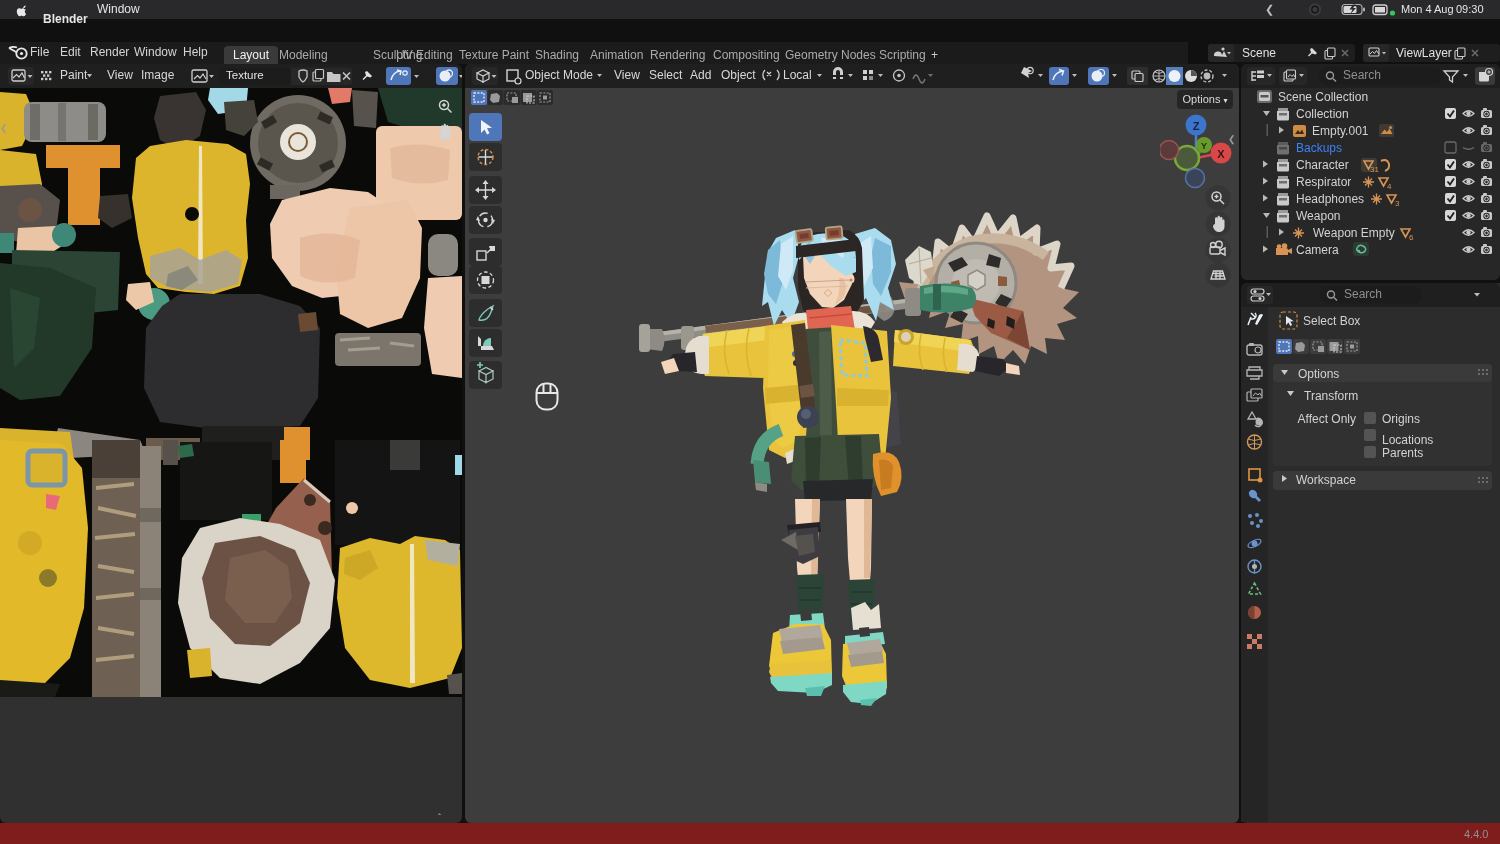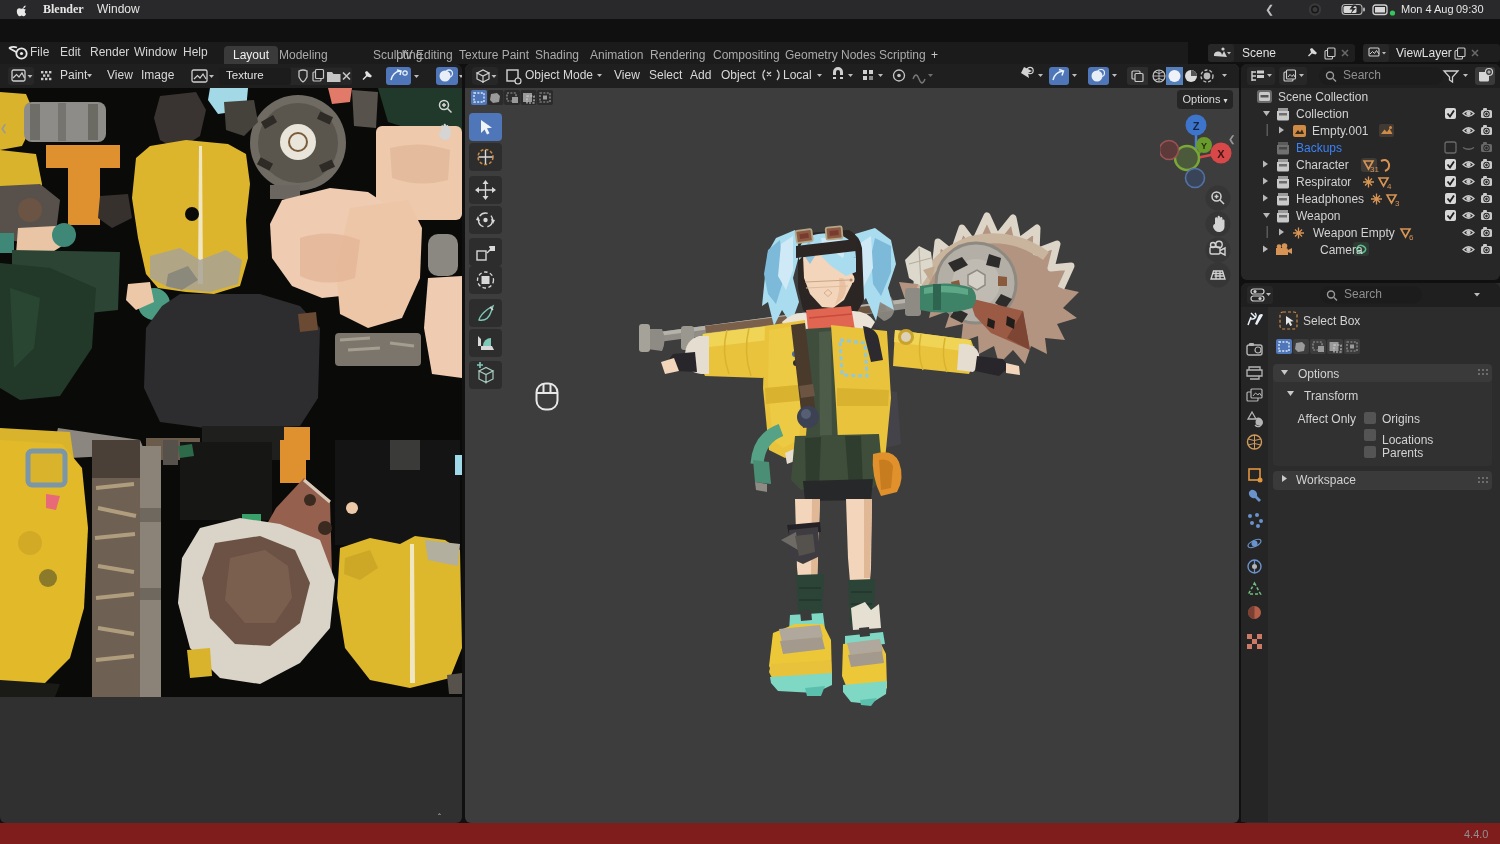--- a/index.html
+++ b/index.html
@@ -32,21 +32,21 @@
   #statusbar{left:0;top:823px;width:1500px;height:21px;background:#7f1d1d;color:#909090;font-size:11px;}
 </style>
 </head>
 <body>
 <div id="root">
 
   <div id="macbar" class="abs">
     <svg class="abs" style="left:16px;top:3.5px;" width="13" height="13" viewBox="0 0 13 13">
       <path d="M9.6,1.6 q0.2,1.1 -0.6,2 q-0.8,0.9 -1.8,0.8 q-0.2,-1 0.6,-1.9 q0.8,-0.9 1.8,-0.9 Z M7.2,4.8 q0.9,0 1.6,0.5 q0.7,0.4 1.1,0.4 q-1.1,0.7 -1.1,2 q0,1.4 1.3,2 q-0.4,1 -1,1.7 q-0.6,0.8 -1.3,0.8 q-0.5,0 -1.1,-0.3 q-0.6,-0.3 -1.1,-0.3 q-0.5,0 -1,0.3 q-0.6,0.3 -1,0.3 q-0.8,0 -1.5,-1 q-1.3,-1.8 -1.3,-3.8 q0,-1.4 0.7,-2.3 q0.7,-0.9 1.8,-0.9 q0.5,0 1.2,0.3 q0.6,0.3 0.9,0.3 q0.3,0 0.9,-0.3 q0.6,-0.3 0.9,-0.4 Z" fill="#e8e8e8"></path>
     </svg>
-    <span class="abs" style="left:43px;top:2px;font-weight:bold;font-family:Liberation Serif, serif;">Blender</span>
+    <span class="abs" style="left:43px;top:12px;font-weight:bold;">Blender</span>
     <span class="abs" style="left:97px;top:2px;">Window</span>
     <span class="abs" style="left:1265px;top:2.5px;color:#bdbdbd;font-size:11px;">❮</span>
     <svg class="abs" style="left:1305px;top:3px;" width="92" height="13">
       <circle cx="10" cy="6.5" r="6.2" fill="#3a3a3c"></circle>
         <circle cx="10" cy="6.5" r="3.2" fill="none" stroke="#161616" stroke-width="1.4"></circle>
       <rect x="37" y="1.5" width="20" height="10" rx="3" fill="none" stroke="#b0b0b0" stroke-width="1.1"></rect>
       <rect x="38.5" y="3" width="13" height="7" rx="1.5" fill="#d8d8d8"></rect>
       <rect x="58" y="4.5" width="2" height="4" rx="1" fill="#b0b0b0"></rect>
       <path d="M48,1.5 l-3.5,5 h3 l-2,4.5 5.5,-6 h-3 l3,-3.5 Z" fill="#2a2a2c"></path>
       <rect x="68" y="2" width="14" height="9.5" rx="2.5" fill="none" stroke="#d0d0d0" stroke-width="1.3"></rect>
@@ -745,21 +745,21 @@
     </svg>
     <span class="abs" style="left:37px;top:26px;font-size:12px;">Scene Collection</span>
     <span class="abs" style="left:55px;top:43px;font-size:12px;">Collection</span>
     <span class="abs" style="left:71px;top:60px;font-size:12px;">Empty.001</span>
     <span class="abs" style="left:55px;top:77px;font-size:12px;color:#3b82f6;">Backups</span>
     <span class="abs" style="left:55px;top:94px;font-size:12px;">Character</span>
     <span class="abs" style="left:55px;top:111px;font-size:12px;">Respirator</span>
     <span class="abs" style="left:55px;top:128px;font-size:12px;">Headphones</span>
     <span class="abs" style="left:55px;top:145px;font-size:12px;">Weapon</span>
     <span class="abs" style="left:72px;top:162px;font-size:12px;">Weapon Empty</span>
-    <span class="abs" style="left:55px;top:179px;font-size:12px;margin-left:24px;">Camera</span>
+    <span class="abs" style="left:55px;top:179px;font-size:12px;">Camera</span>
   </div>
   <div id="outliner-hdr" class="abs">
     <svg class="abs" style="left:0;top:0;" width="259" height="24">
       <rect x="6" y="3" width="28" height="18" rx="3" fill="#272727"></rect>
       <path d="M11,7 v10 M11,8 h4 M11,12 h4 M11,16 h4" stroke="#cfcfcf" stroke-width="1.4" fill="none"></path>
       <rect x="16" y="6.5" width="7" height="3" fill="#cfcfcf"></rect>
         <rect x="16" y="11" width="7" height="3" fill="#cfcfcf"></rect>
       <path d="M26,10 l5,0 -2.5,3 Z" fill="#bdbdbd"></path>
       <rect x="38" y="3" width="28" height="18" rx="3" fill="#272727"></rect>
       <g transform="translate(43,6)">

